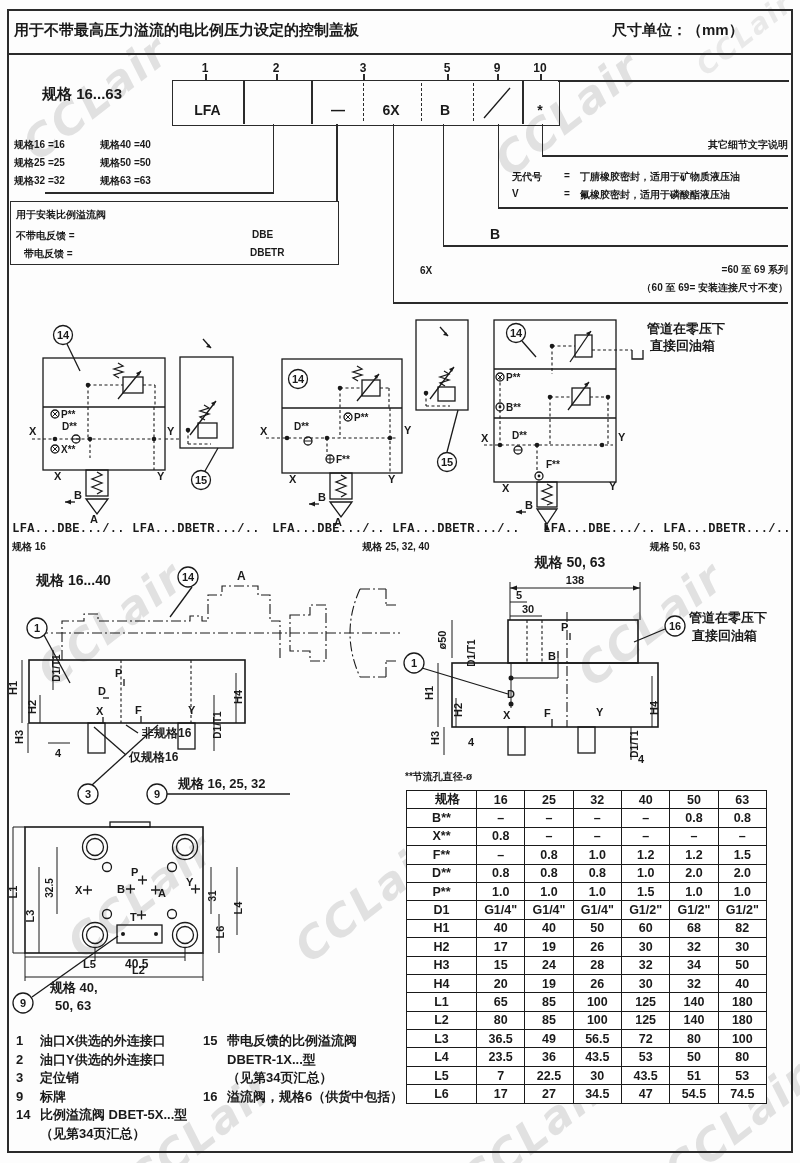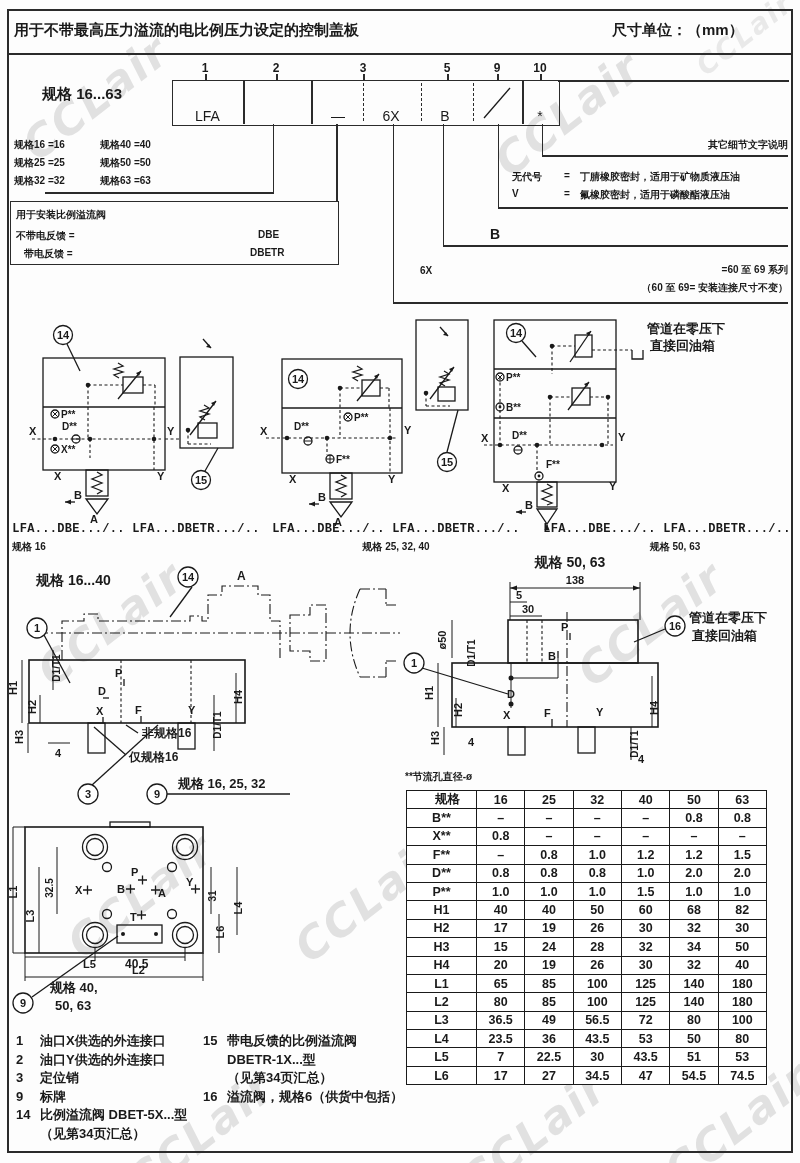--- a/index.html
+++ b/index.html
@@ -11,22 +11,22 @@
       font-size:44px;letter-spacing:2px;white-space:nowrap;}
   .outer-border{position:absolute;left:7px;top:9px;width:782px;height:1140px;border:2px solid #2b2b2b;z-index:1;}
   .hline{position:absolute;background:#2b2b2b;height:1.5px;z-index:2;}
   .vline{position:absolute;background:#2b2b2b;width:1.5px;z-index:2;}
   .dashv{position:absolute;border-left:1.5px dashed #2b2b2b;width:0;z-index:2;}
   .lbl{position:absolute;font-weight:bold;z-index:3;white-space:nowrap;font-size:10px;}
   .t14{font-size:14px;} .t15{font-size:15px;} .t12{font-size:12px;}
   .rt{text-align:right;}
   .caption{position:absolute;z-index:3;font-family:"Liberation Mono","DejaVu Sans Mono",monospace;
            font-weight:bold;font-size:12px;letter-spacing:.3px;text-align:center;white-space:nowrap;}
-  .band-cell{position:absolute;top:94px;height:44px;line-height:44px;text-align:center;
-             font-weight:normal;font-size:14px;z-index:3;}
+  .band-cell{position:absolute;top:88px;height:44px;line-height:44px;text-align:center;
+             font-weight:bold;font-size:14px;z-index:3;}
   .num{position:absolute;top:61px;width:30px;text-align:center;font-weight:bold;font-size:12px;z-index:3;}
   svg.draw{position:absolute;z-index:2;overflow:visible;}
   svg.draw line,svg.draw path,svg.draw rect,svg.draw circle,svg.draw polygon,svg.draw polyline{
       stroke:#1a1a1a;fill:none;stroke-width:1.3;}
   svg.draw .fill{fill:#1a1a1a;stroke:none;}
   svg.draw .dash{stroke-dasharray:3 2.5;stroke-width:1.1;}
   svg.draw .dashdot{stroke-dasharray:10 3 2 3;stroke-width:1.1;}
   svg.draw .thin{stroke-width:1;}
   svg.draw text{font-family:"Liberation Sans","DejaVu Sans",sans-serif;font-weight:bold;
       fill:#1a1a1a;stroke:none;font-size:11px;}
@@ -103,21 +103,21 @@
   <div class="lbl" style="left:100px;top:138px">规格40 =40</div>
   <div class="lbl" style="left:100px;top:156px">规格50 =50</div>
   <div class="lbl" style="left:100px;top:174px">规格63 =63</div>
   <div class="hline" style="left:45px;top:192px;width:229px"></div>
   <div class="vline" style="left:272.5px;top:124px;height:68px"></div>
 
   <div class="abs" style="left:10px;top:201px;width:327px;height:62px;border:1.5px solid #2b2b2b;z-index:2"></div>
   <div class="vline" style="left:336px;top:124px;height:77px"></div>
   <div class="lbl" style="left:16px;top:208px">用于安装比例溢流阀</div>
   <div class="lbl" style="left:16px;top:229px">不带电反馈 =</div>
-  <div class="lbl" style="left:258px;top:229px">DBE</div>
+  <div class="lbl" style="left:252px;top:229px">DBE</div>
   <div class="lbl" style="left:24px;top:247px">带电反馈 =</div>
   <div class="lbl" style="left:250px;top:247px">DBETR</div>
 
   <div class="vline" style="left:541.5px;top:124px;height:31px"></div>
   <div class="hline" style="left:542px;top:155px;width:246px"></div>
   <div class="lbl rt" style="left:488px;top:138px;width:300px">其它细节文字说明</div>
 
   <div class="vline" style="left:497.5px;top:124px;height:83px"></div>
   <div class="hline" style="left:498px;top:207px;width:290px"></div>
   <div class="lbl" style="left:512px;top:170px">无代号</div>
@@ -628,20 +628,29 @@
         <tr>
           <td>P**</td>
           <td>1.0</td>
           <td>1.0</td>
           <td>1.0</td>
           <td>1.5</td>
           <td>1.0</td>
           <td>1.0</td>
         </tr>
         <tr>
+          <td>D1</td>
+          <td>G1/4"</td>
+          <td>G1/4"</td>
+          <td>G1/4"</td>
+          <td>G1/2"</td>
+          <td>G1/2"</td>
+          <td>G1/2"</td>
+        </tr>
+        <tr>
           <td>H1</td>
           <td>40</td>
           <td>40</td>
           <td>50</td>
           <td>60</td>
           <td>68</td>
           <td>82</td>
         </tr>
         <tr>
           <td>H2</td>

